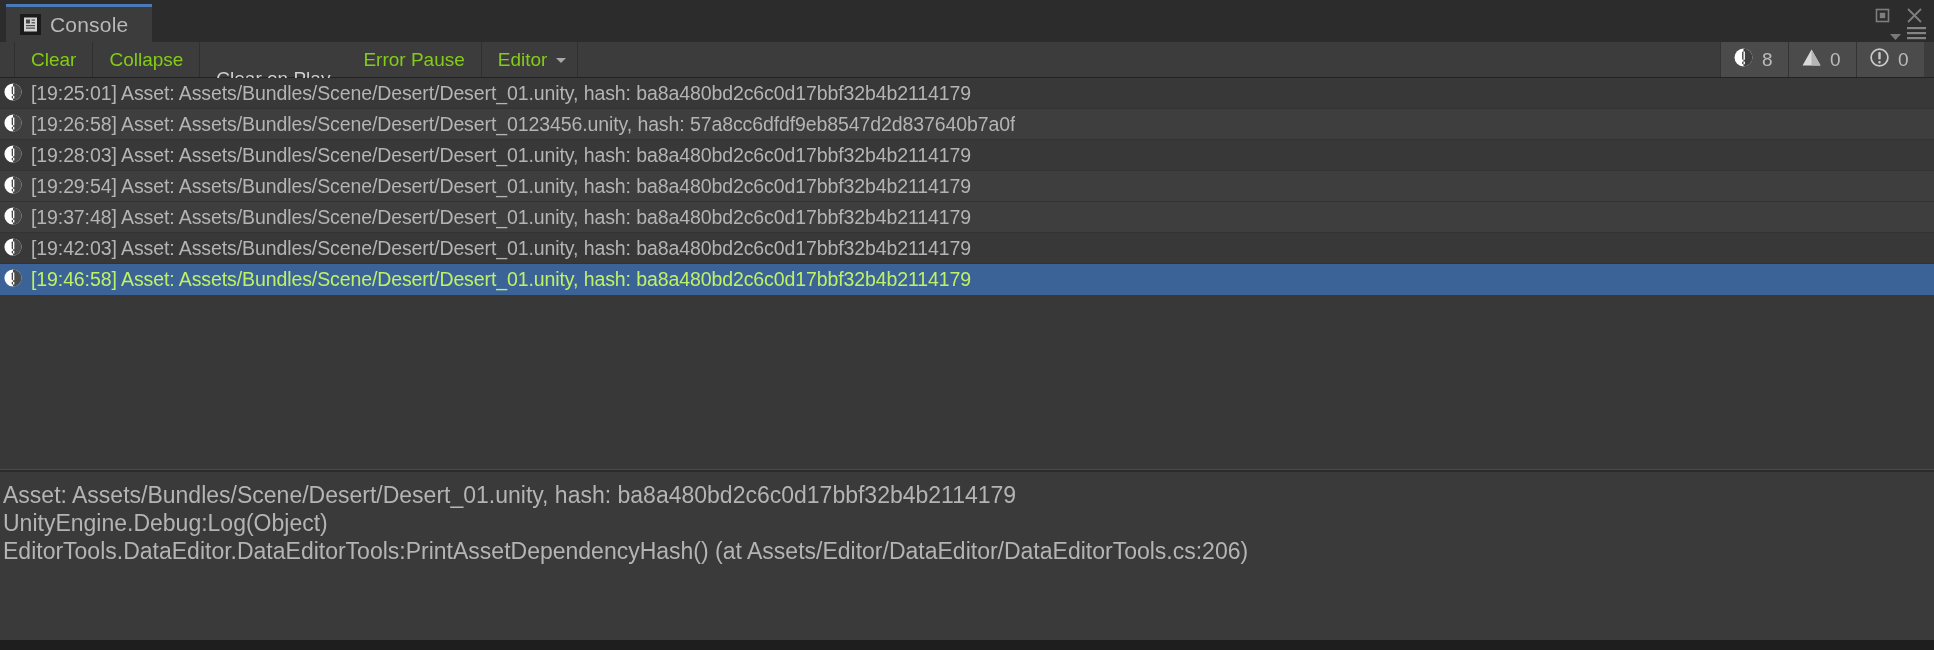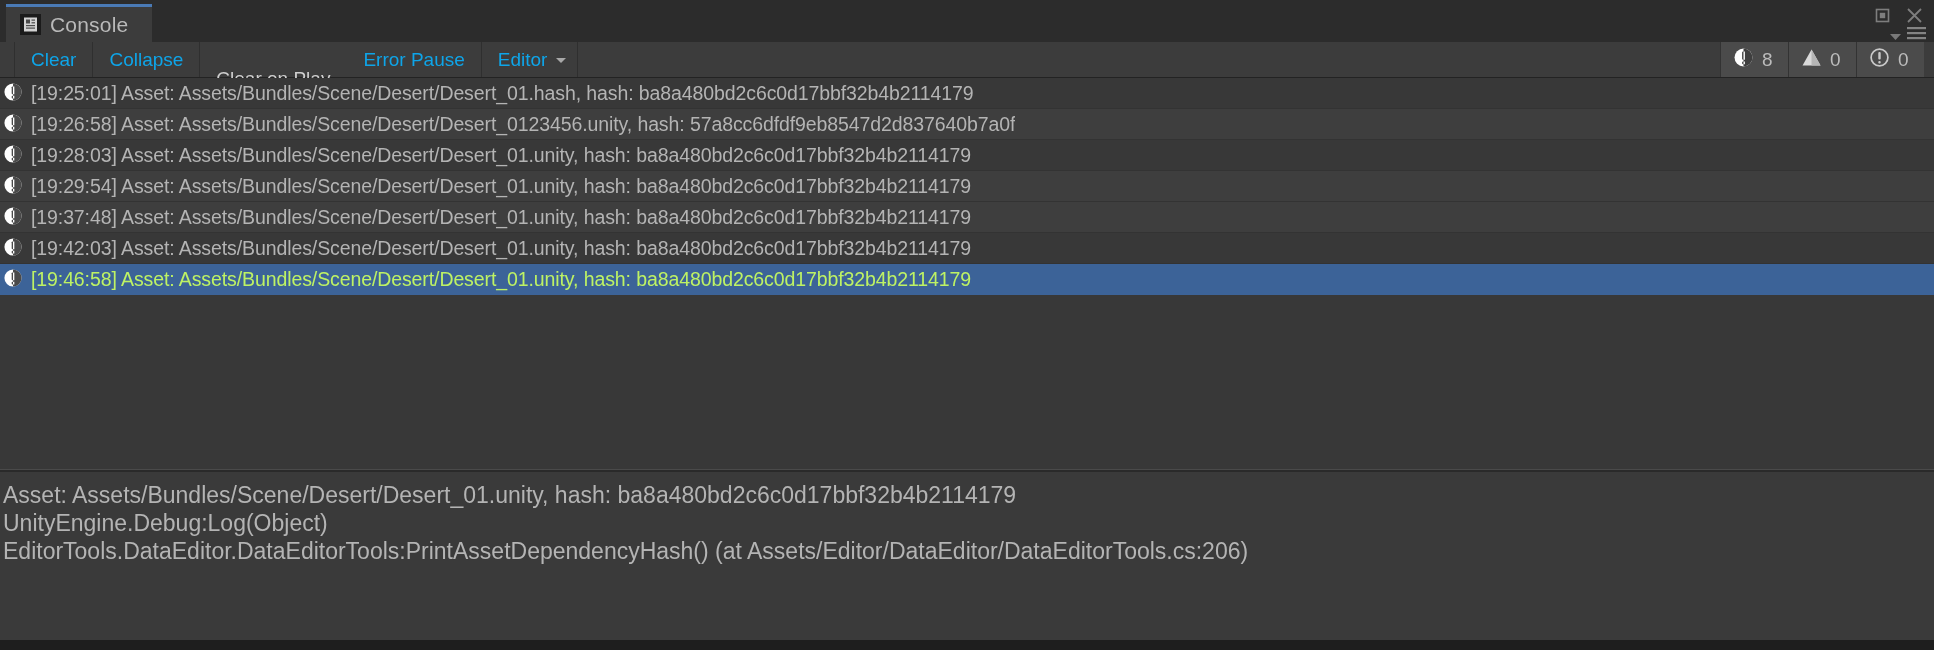--- a/index.html
+++ b/index.html
@@ -63,21 +63,21 @@
   .toolbar {
     height: 36px; flex: 0 0 36px;
     background: #3c3c3c;
     border-bottom: 1px solid #232323;
     display: flex; align-items: stretch;
     position: relative;
   }
   .tbtn {
     display: flex; align-items: center;
     padding: 0 16px;
-    font-size: 19px; color: #0ea5e9;
+    font-size: 19px; color: #84cc16;
     background: transparent;
     border: none; border-right: 1px solid #2f2f2f;
     cursor: pointer; white-space: nowrap;
     font-family: inherit;
   }
   .tbtn.first { border-left: 1px solid #2f2f2f; margin-left: 14px; }
   .tbtn.active { background: #4b4b4b; color: #cfcfcf; margin-top: 37px; }
   .tbtn.drop { padding-right: 30px; position: relative; }
   .tbtn .caret {
     position: absolute; right: 11px; top: 50%;
@@ -255,21 +255,21 @@
   <div class="loglist">
 
   <div class="logrow odd">
         <span class="logicon"><svg width="20" height="20" viewBox="0 0 21 21">
             <circle cx="10.5" cy="10.5" r="9" fill="#ffffff"></circle>
             <path d="M10.5 1.5 A9 9 0 0 1 10.5 19.5 Z" fill="#4a4a4a"></path>
             <rect x="9.1" y="4.6" width="2.8" height="8.2" rx="1" fill="#4a4a4a"></rect>
             <rect x="9.1" y="14.4" width="2.8" height="2.8" rx="1" fill="#4a4a4a"></rect>
             <path d="M10.5 4.6 h1.4 v8.2 h-1.4 z M10.5 14.4 h1.4 v2.8 h-1.4 z" fill="#ffffff"></path>
           </svg></span>
-        <span class="msg">[19:25:01] Asset: Assets/Bundles/Scene/Desert/Desert_01.hash, hash: ba8a480bd2c6c0d17bbf32b4b2114179</span>
+        <span class="msg">[19:25:01] Asset: Assets/Bundles/Scene/Desert/Desert_01.unity, hash: ba8a480bd2c6c0d17bbf32b4b2114179</span>
       </div>
       <div class="logrow even">
         <span class="logicon"><svg width="20" height="20" viewBox="0 0 21 21">
             <circle cx="10.5" cy="10.5" r="9" fill="#ffffff"></circle>
             <path d="M10.5 1.5 A9 9 0 0 1 10.5 19.5 Z" fill="#4a4a4a"></path>
             <rect x="9.1" y="4.6" width="2.8" height="8.2" rx="1" fill="#4a4a4a"></rect>
             <rect x="9.1" y="14.4" width="2.8" height="2.8" rx="1" fill="#4a4a4a"></rect>
             <path d="M10.5 4.6 h1.4 v8.2 h-1.4 z M10.5 14.4 h1.4 v2.8 h-1.4 z" fill="#ffffff"></path>
           </svg></span>
         <span class="msg">[19:26:58] Asset: Assets/Bundles/Scene/Desert/Desert_0123456.unity, hash: 57a8cc6dfdf9eb8547d2d837640b7a0f</span>

